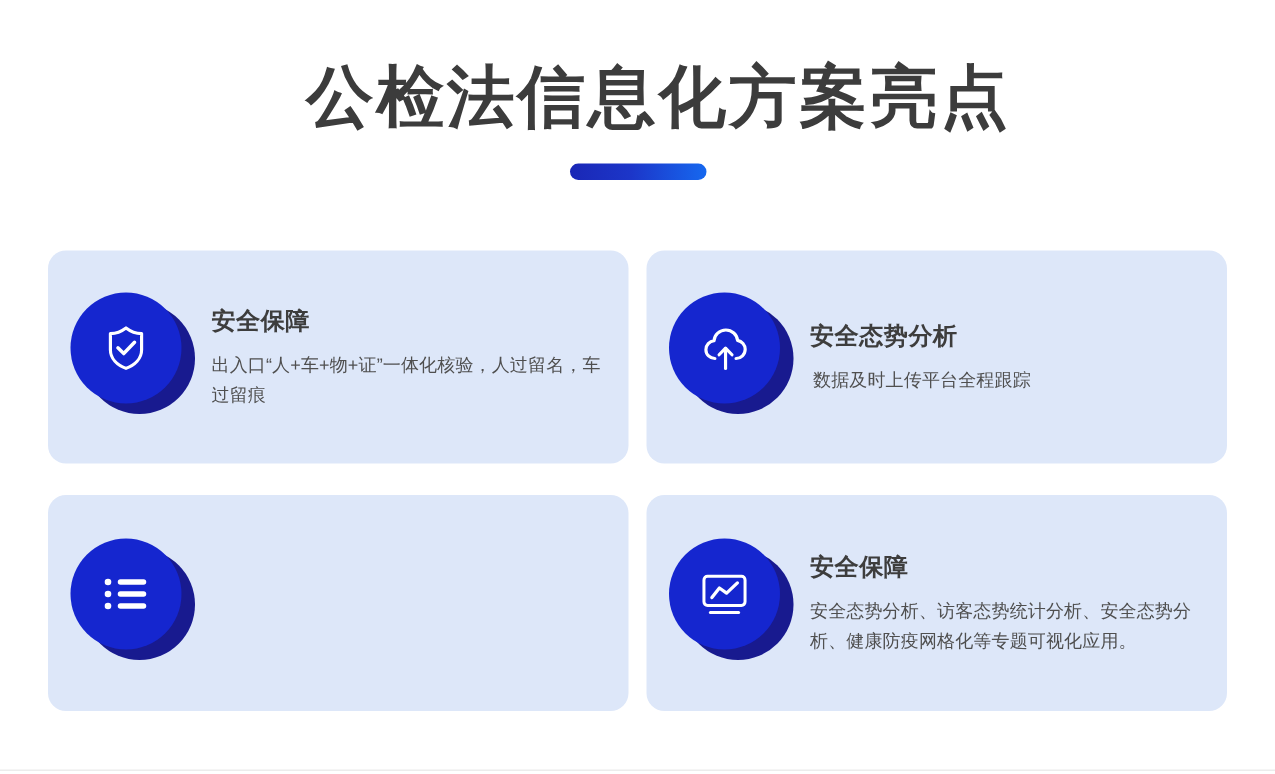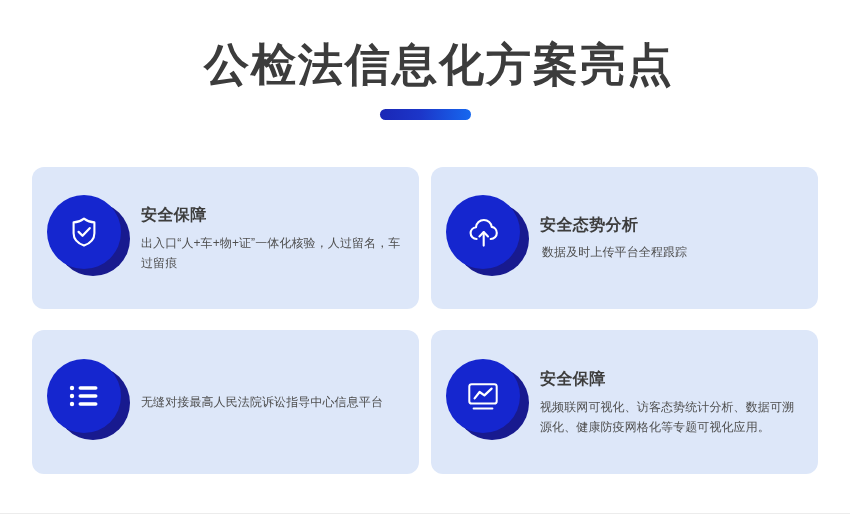--- a/index.html
+++ b/index.html
@@ -108,21 +108,21 @@
     margin-bottom: 10px;
   }
 
   .card-desc {
     font-size: 12px;
     color: #4f4f4f;
     line-height: 1.62;
     letter-spacing: 0.1px;
   }
 
-  .card.desc-indent .card-desc { padding-left: 2px; font-family: Liberation Mono, monospace; }
+  .card.desc-indent .card-desc { padding-left: 2px; }
 
   
   .bottom-rule {
     position: absolute;
     left: 0;
     bottom: 2px;
     width: 850px;
     height: 1px;
     background: #ececec;
   }
@@ -184,38 +184,37 @@
             <circle cx="5" cy="14" r="2.2" fill="#ffffff"></circle>
             <circle cx="5" cy="22" r="2.2" fill="#ffffff"></circle>
             <rect x="11.5" y="4.2" width="19" height="3.6" rx="1.8" fill="#ffffff"></rect>
             <rect x="11.5" y="12.2" width="19" height="3.6" rx="1.8" fill="#ffffff"></rect>
             <rect x="11.5" y="20.2" width="19" height="3.6" rx="1.8" fill="#ffffff"></rect>
           </svg>
         </span>
       </div>
     </div>
     <div class="card-text">
-      <div class="card-desc">无缝对接最高人民法院诉讼指导中心信息平台</div>
     </div>
   </div>
 
   <div class="card">
     <div class="icon-badge">
       <div class="circle-back"></div>
       <div class="circle-front">
         <span>
           <svg width="34" height="32" viewBox="0 0 34 32" fill="none">
             <rect x="3.3" y="4.2" width="27.4" height="19.4" rx="2.4" stroke="#ffffff" stroke-width="2" fill="none"></rect>
             <path d="M8.6 18.4 L13.6 12.0 L18.4 15.4 L25.6 8.6" stroke="#ffffff" stroke-width="2.2" stroke-linecap="round" stroke-linejoin="round" fill="none"></path>
             <path d="M7.6 28.4 H26.4" stroke="#ffffff" stroke-width="2" stroke-linecap="round"></path>
           </svg>
         </span>
       </div>
     </div>
     <div class="card-text">
       <div class="card-title">安全保障</div>
-      <div class="card-desc">视频联网可视化、访客态势统计分析、数据可溯源化、健康防疫网格化等专题可视化应用。</div>
+      <div class="card-desc">安全态势分析、访客态势统计分析、安全态势分析、健康防疫网格化等专题可视化应用。</div>
     </div>
   </div>
 
 </div>
 
 <div class="bottom-rule"></div>
 
 </body></html>

